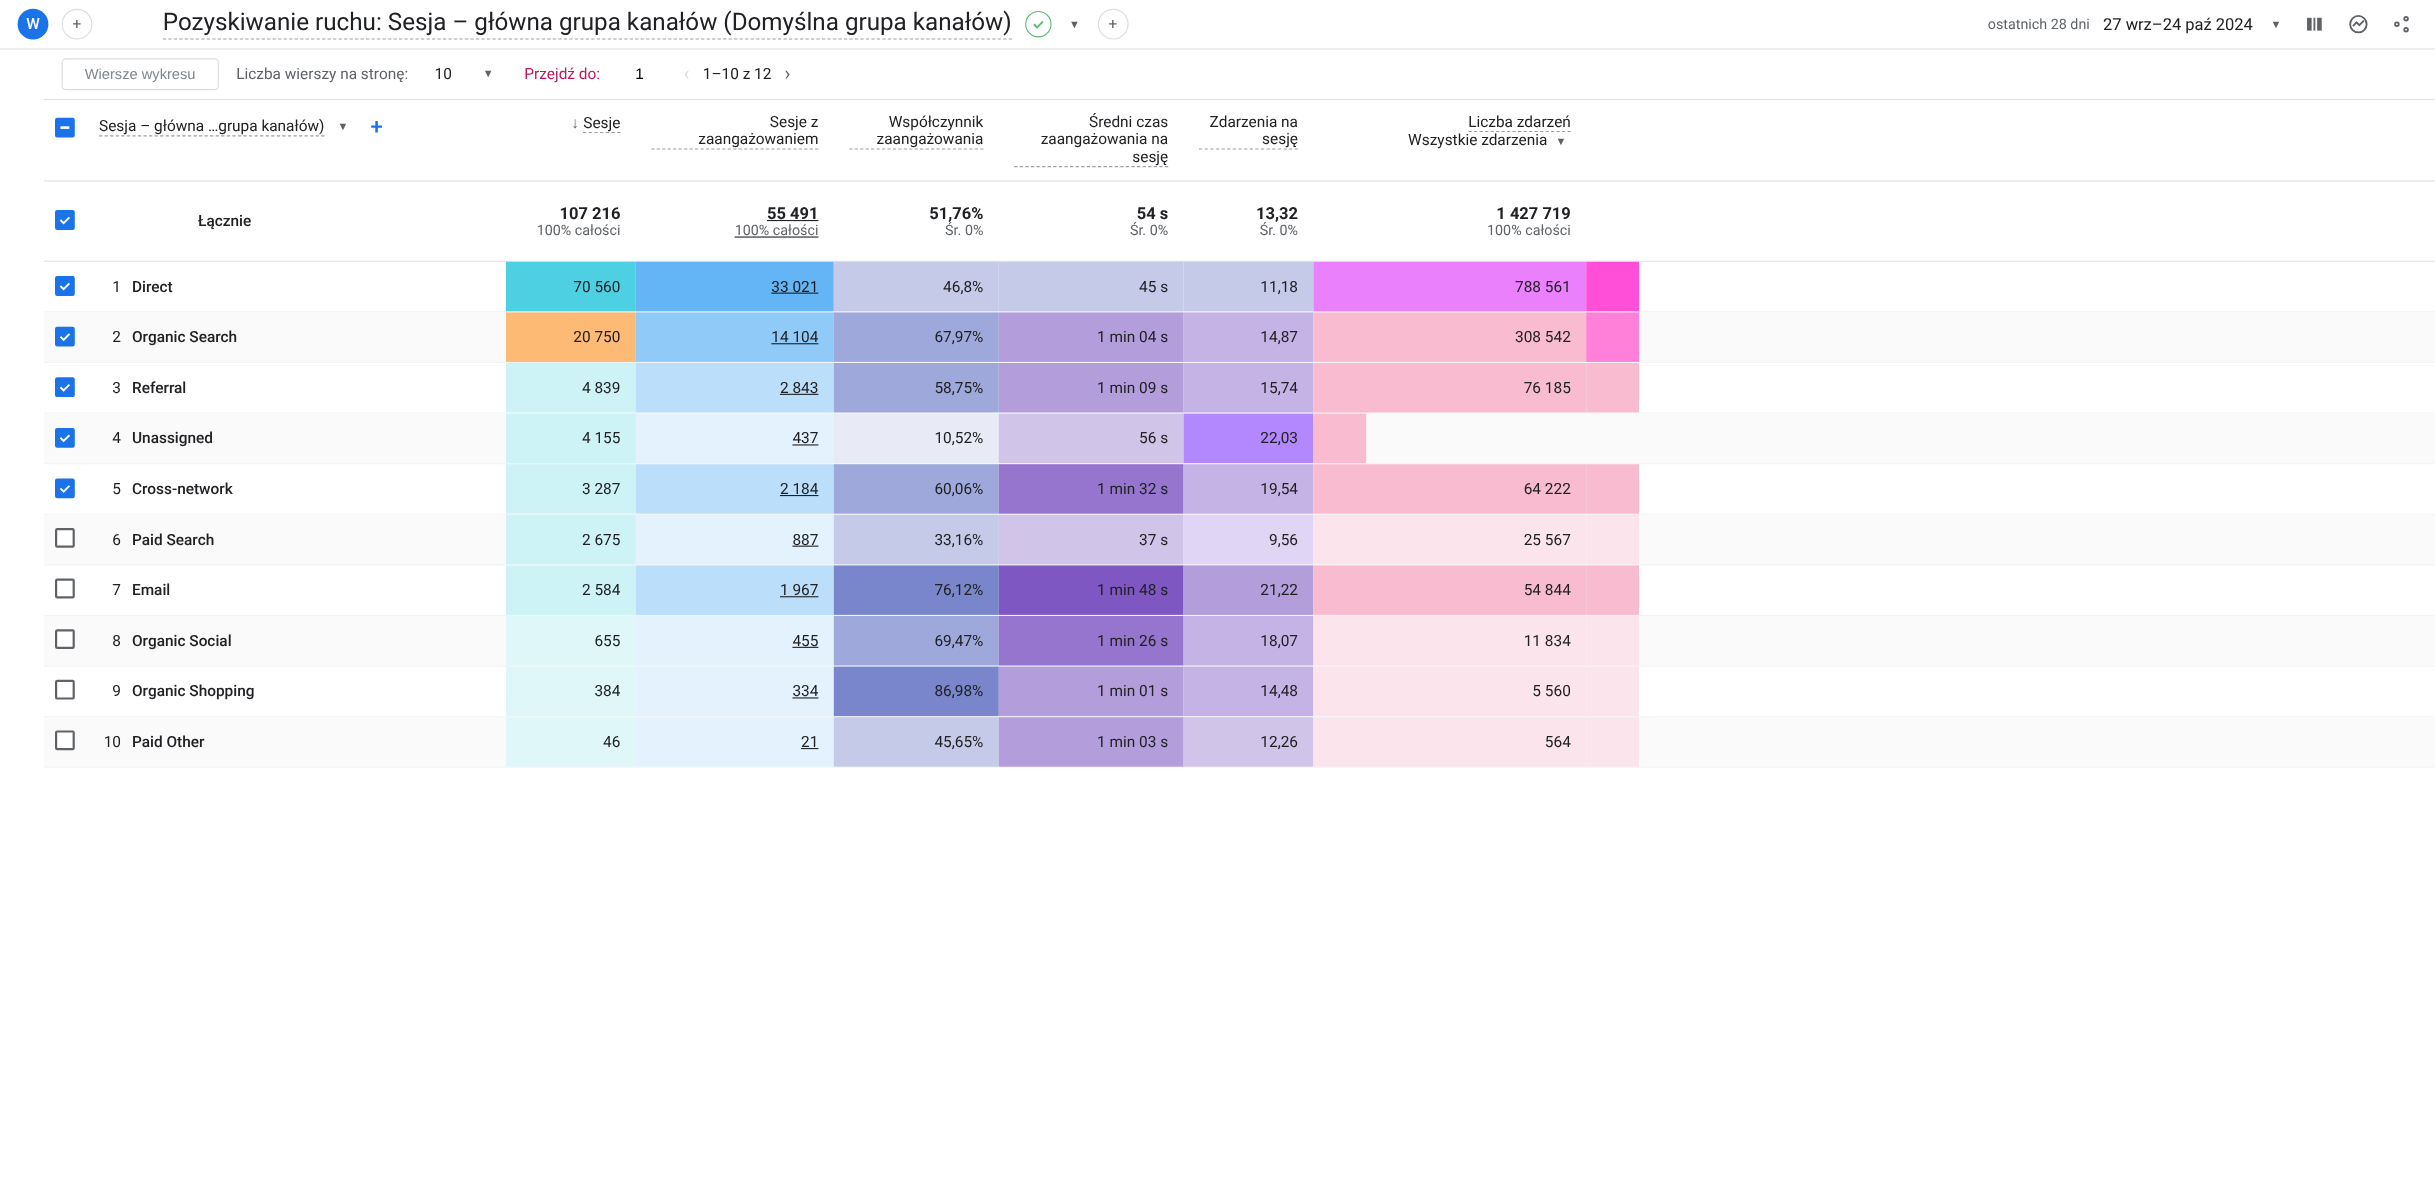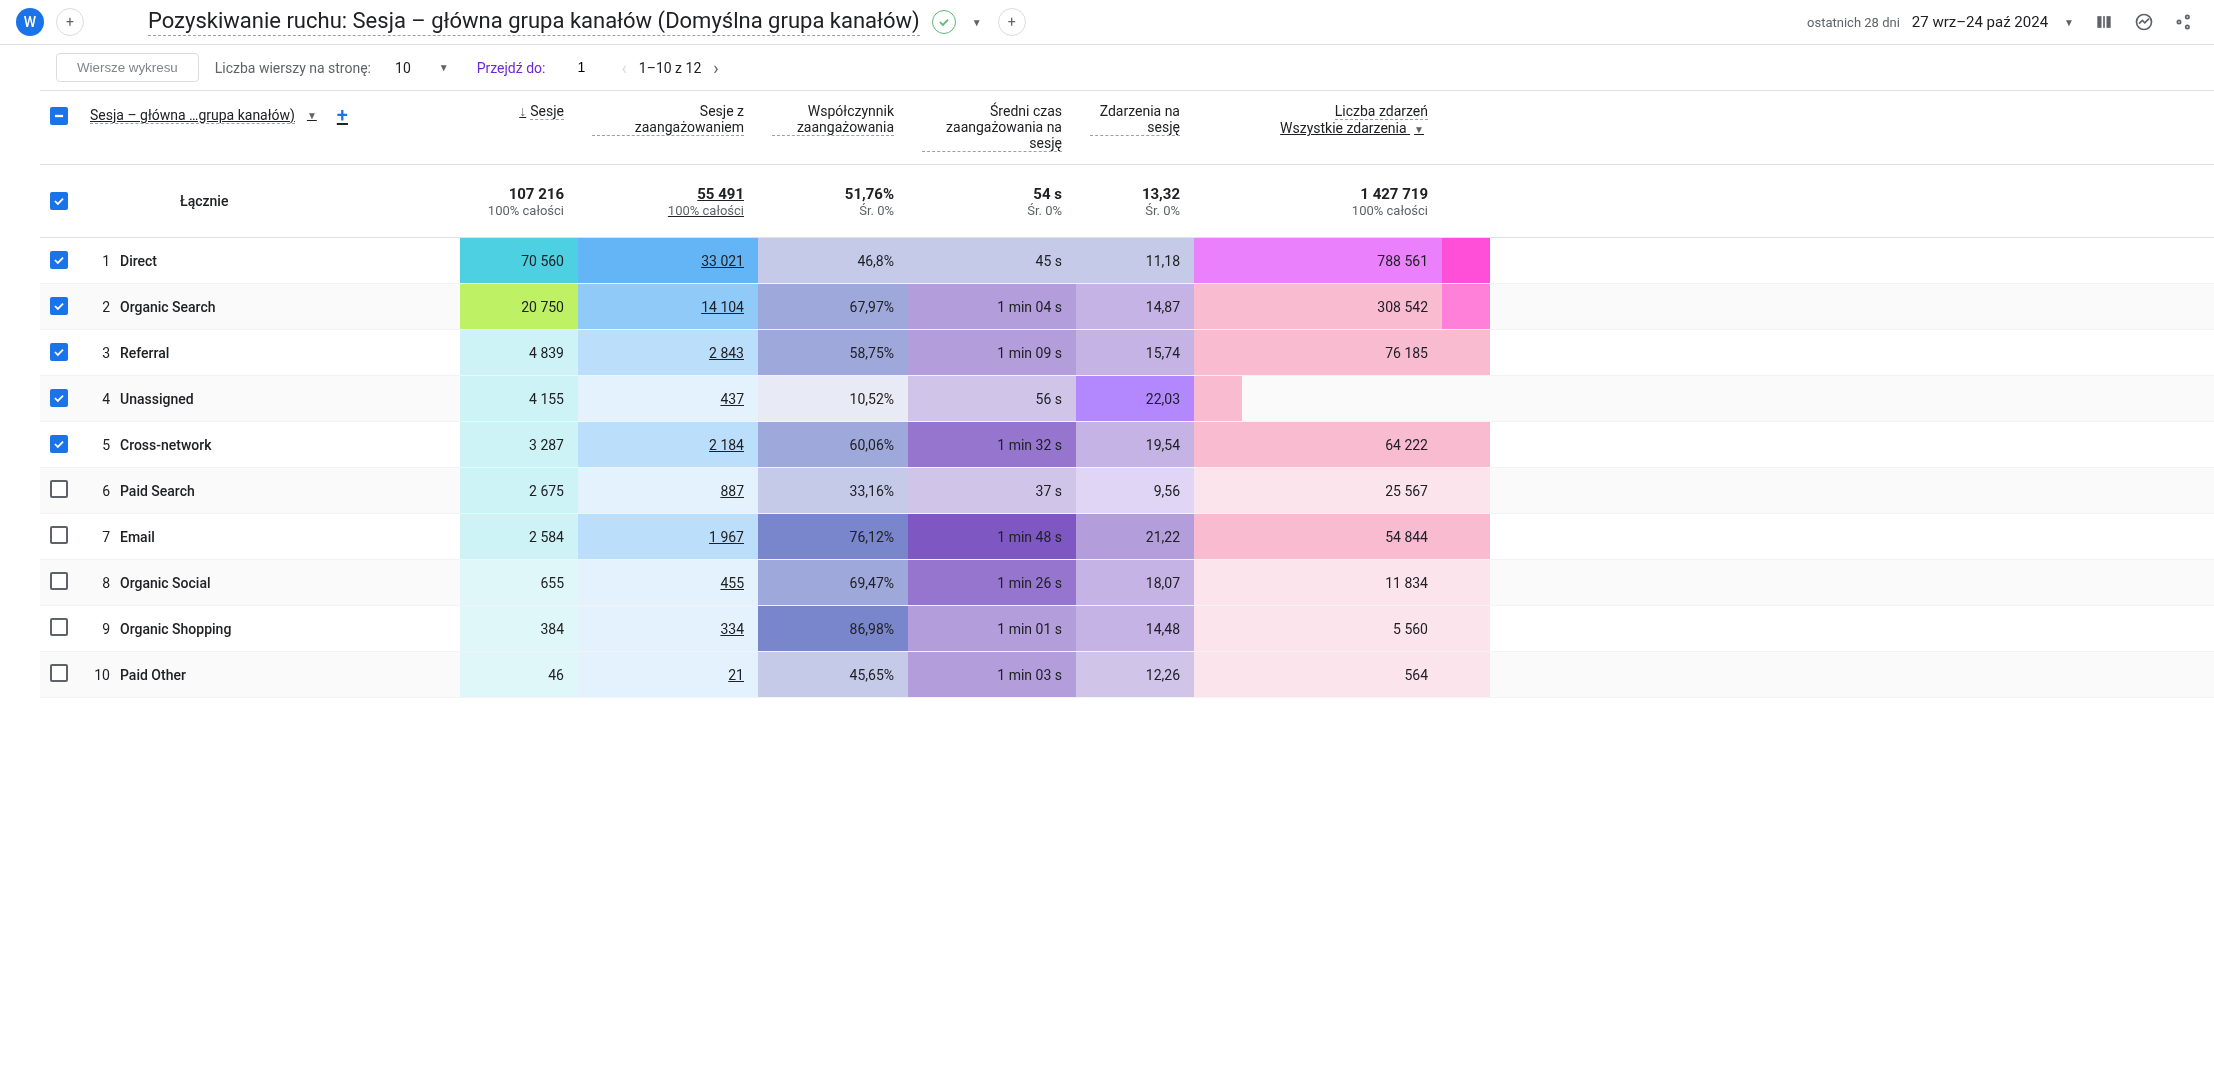--- a/index.html
+++ b/index.html
@@ -15,28 +15,28 @@
 .date-label { color: #5f6368; font-size: 13px; }
 .date-range { font-size: 15px; color: #202124; }
 .icon-btn { width: 28px; height: 28px; display: flex; align-items: center; justify-content: center; color: #5f6368; cursor: pointer; }
 
 .toolbar { display: flex; align-items: center; padding: 8px 16px; border-bottom: 1px solid #e0e0e0; gap: 16px; margin-left: 40px; }
 .chart-rows-btn { border: 1px solid #dadce0; border-radius: 4px; padding: 6px 20px; color: #80868b; background: #fff; }
 .search-box { display: flex; align-items: center; gap: 10px; flex: 1; padding: 4px 8px; border-left: 1px solid #e0e0e0; padding-left: 20px; margin-left: 10px; }
 .search-box input { border: none; outline: none; font-size: 15px; width: 200px; }
 .rows-label { color: #5f6368; }
 .rows-select { display: flex; align-items: center; gap: 24px; cursor: pointer; padding: 4px 8px; }
-.goto-label { color: #6d28d9; }
+.goto-label { color: #be185d; }
 .goto-input { width: 40px; text-align: center; border: none; border-bottom: 1px solid transparent; font-size: 14px; }
 .pager { display: flex; align-items: center; gap: 8px; }
 .pager-arrow { font-size: 18px; color: #5f6368; cursor: pointer; padding: 4px; }
 .pager-arrow.disabled { color: #dadce0; }
 
 .table-wrap { margin-left: 40px; }
-.thead { display: flex; border-bottom: 1px solid #e0e0e0; align-items: flex-start; padding: 12px 0; text-decoration: underline; }
+.thead { display: flex; border-bottom: 1px solid #e0e0e0; align-items: flex-start; padding: 12px 0; }
 .th-check { width: 50px; padding-left: 10px; padding-top: 4px; }
 .th-dim { width: 370px; display: flex; align-items: center; gap: 8px; color: #202124; }
 .th-dim-label { border-bottom: 1px dashed #9aa0a6; }
 .add-dim { color: #1a73e8; font-size: 20px; font-weight: 500; cursor: pointer; padding: 0 8px; }
 .th-metric { text-align: right; padding: 0 14px; color: #202124; }
 .th-metric .underline { border-bottom: 1px dashed #9aa0a6; display: inline-block; }
 .th-metric.c0 { width: 118px; }
 .th-metric.c1 { width: 180px; }
 .th-metric.c2 { width: 150px; }
 .th-metric.c3 { width: 168px; }
@@ -204,21 +204,21 @@
         <div class="td-bar" style="background:#ff4fd8"></div>
       </div>
       <div class="trow">
         <div class="td-check"><span class="checkbox checked">
             <svg viewBox="0 0 24 24" fill="none" stroke="#fff" stroke-width="3">
               <polyline points="5,12 10,17 19,8"></polyline>
             </svg>
           </span></div>
         <div class="td-idx">2</div>
         <div class="td-dim">Organic Search</div>
-        <div class="td-metric c0" style="background:#bef264">20 750</div>
+        <div class="td-metric c0" style="background:#fdba74">20 750</div>
         <div class="td-metric c1" style="background:#90caf9">14 104</div>
         <div class="td-metric c2" style="background:#9fa8da">67,97%</div>
         <div class="td-metric c3" style="background:#b39ddb">1 min 04 s</div>
         <div class="td-metric c4" style="background:#c5b3e6">14,87</div>
         <div class="td-metric c5" style="background:#f8bbd0">308 542</div>
         <div class="td-bar" style="background:#ff80d8"></div>
       </div>
       <div class="trow">
         <div class="td-check"><span class="checkbox checked">
             <svg viewBox="0 0 24 24" fill="none" stroke="#fff" stroke-width="3">

